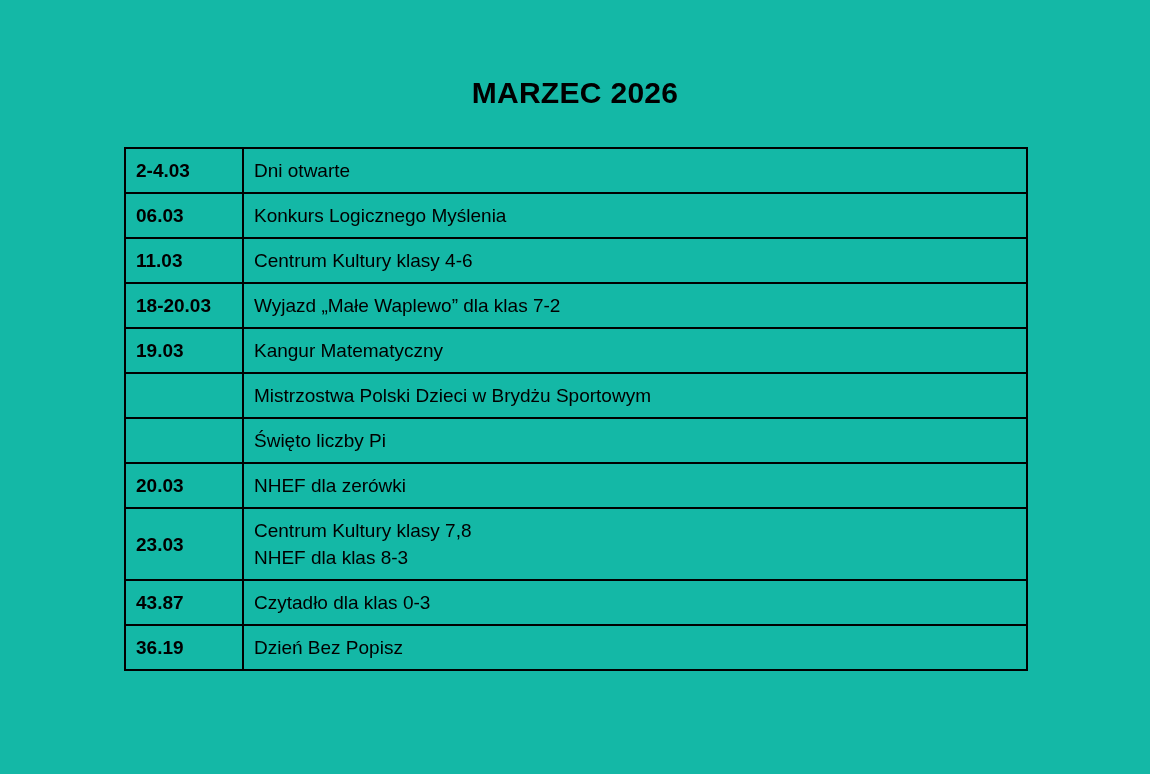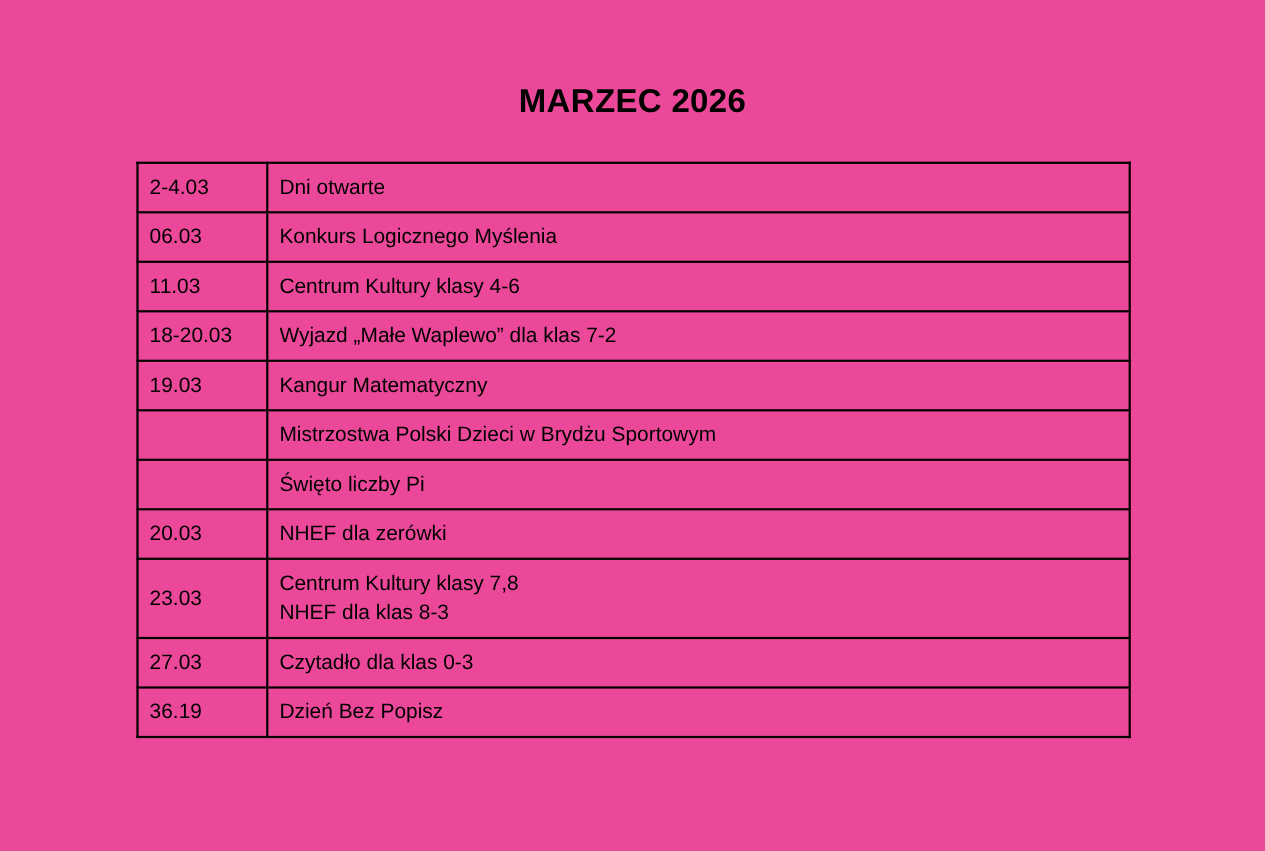--- a/index.html
+++ b/index.html
@@ -6,21 +6,21 @@
     margin: 0;
     padding: 0;
     background: #ffffff;
     color: #000000;
     font-family: "Liberation Sans", sans-serif;
   }
   .page {
     position: relative;
     width: 1150px;
     height: 774px;
-    background: #ec4899;
+    background: #14b8a6;
     overflow: hidden;
   }
   .title {
     position: absolute;
     top: 76px;
     left: 0;
     width: 1150px;
     margin: 0;
     text-align: center;
     font-size: 30px;
@@ -38,21 +38,21 @@
   col.c-date  { width: 118px; }
   col.c-event { width: 784px; }
   table.events td {
     border: 2px solid #000000;
     font-size: 19px;
     line-height: 27px;
     padding: 8px 10px;
     vertical-align: middle;
     overflow: hidden;
   }
-  td.date  { font-weight: 400; border-radius: 17px; }
+  td.date  { font-weight: 700; border-radius: 17px; }
   td.event { white-space: pre-line; }
 </style>
 </head>
 <body>
 
 <div class="page">
   <h1 class="title">MARZEC 2026</h1>
 
   <table class="events">
     <colgroup>
@@ -91,21 +91,21 @@
       <tr>
         <td class="date">20.03</td>
         <td class="event">NHEF dla zerówki</td>
       </tr>
       <tr>
         <td class="date">23.03</td>
         <td class="event">Centrum Kultury klasy 7,8
 NHEF dla klas 8-3</td>
       </tr>
       <tr>
-        <td class="date">27.03</td>
+        <td class="date">43.87</td>
         <td class="event">Czytadło dla klas 0-3</td>
       </tr>
       <tr>
         <td class="date">36.19</td>
         <td class="event">Dzień Bez Popisz</td>
       </tr>
     </tbody>
   </table>
 </div>
 

